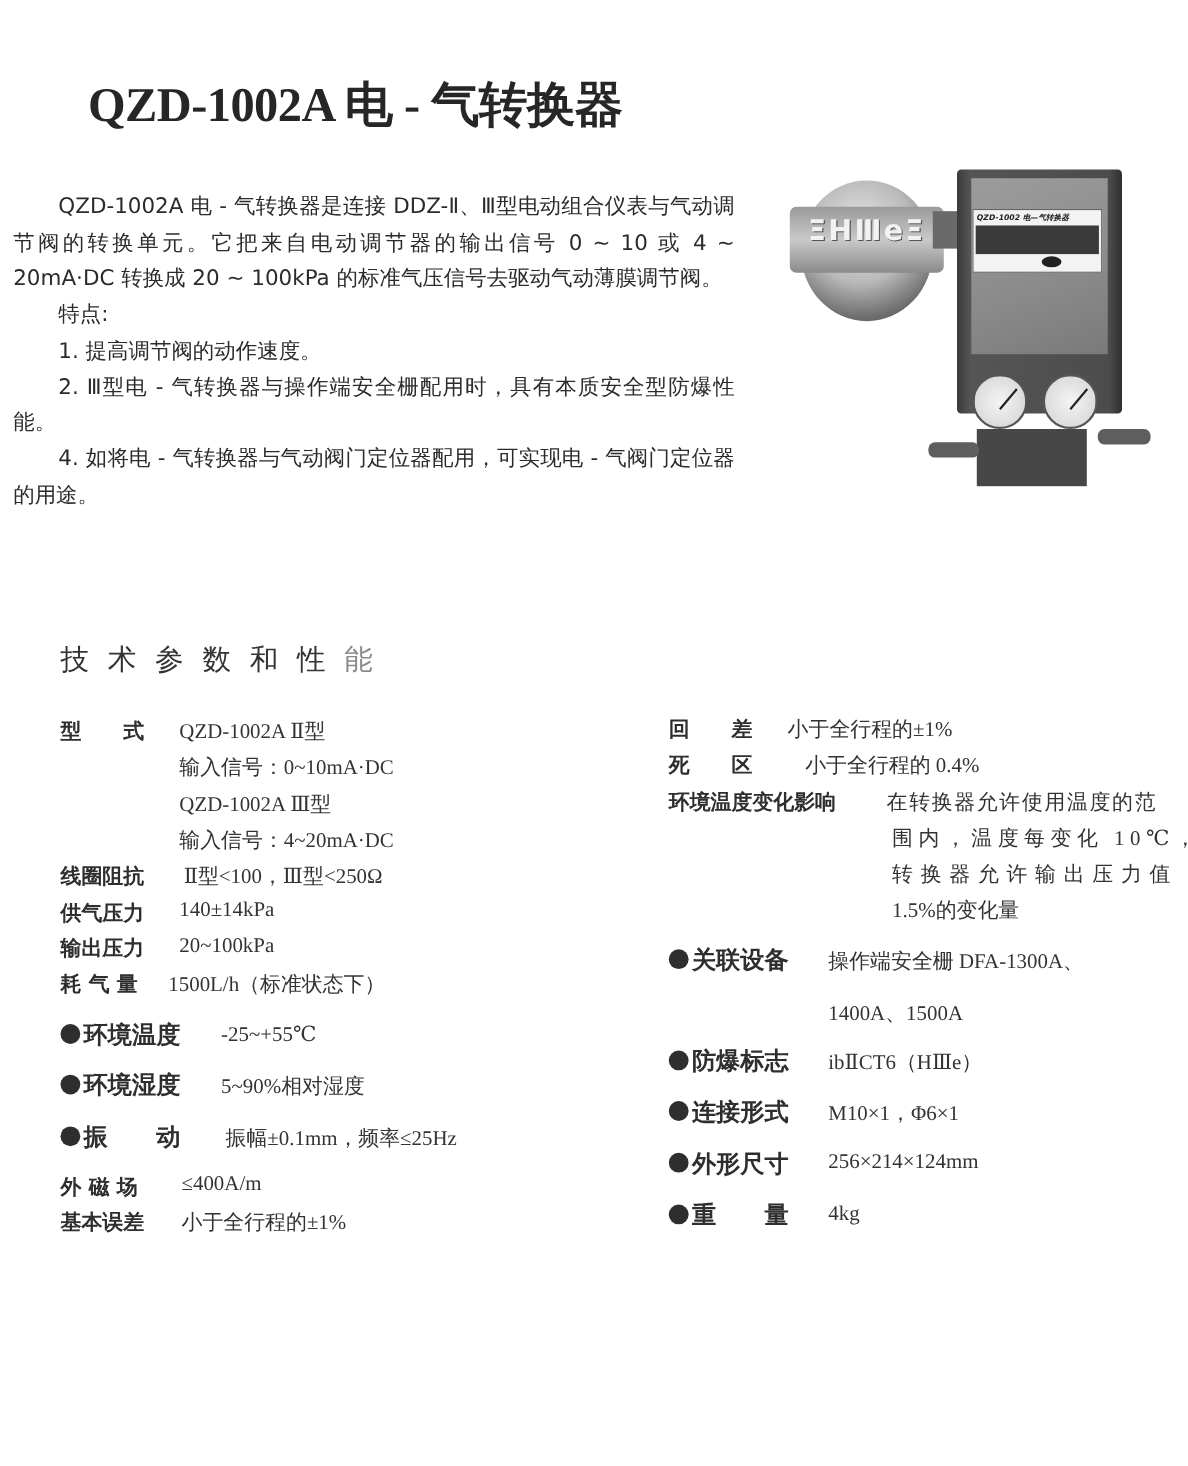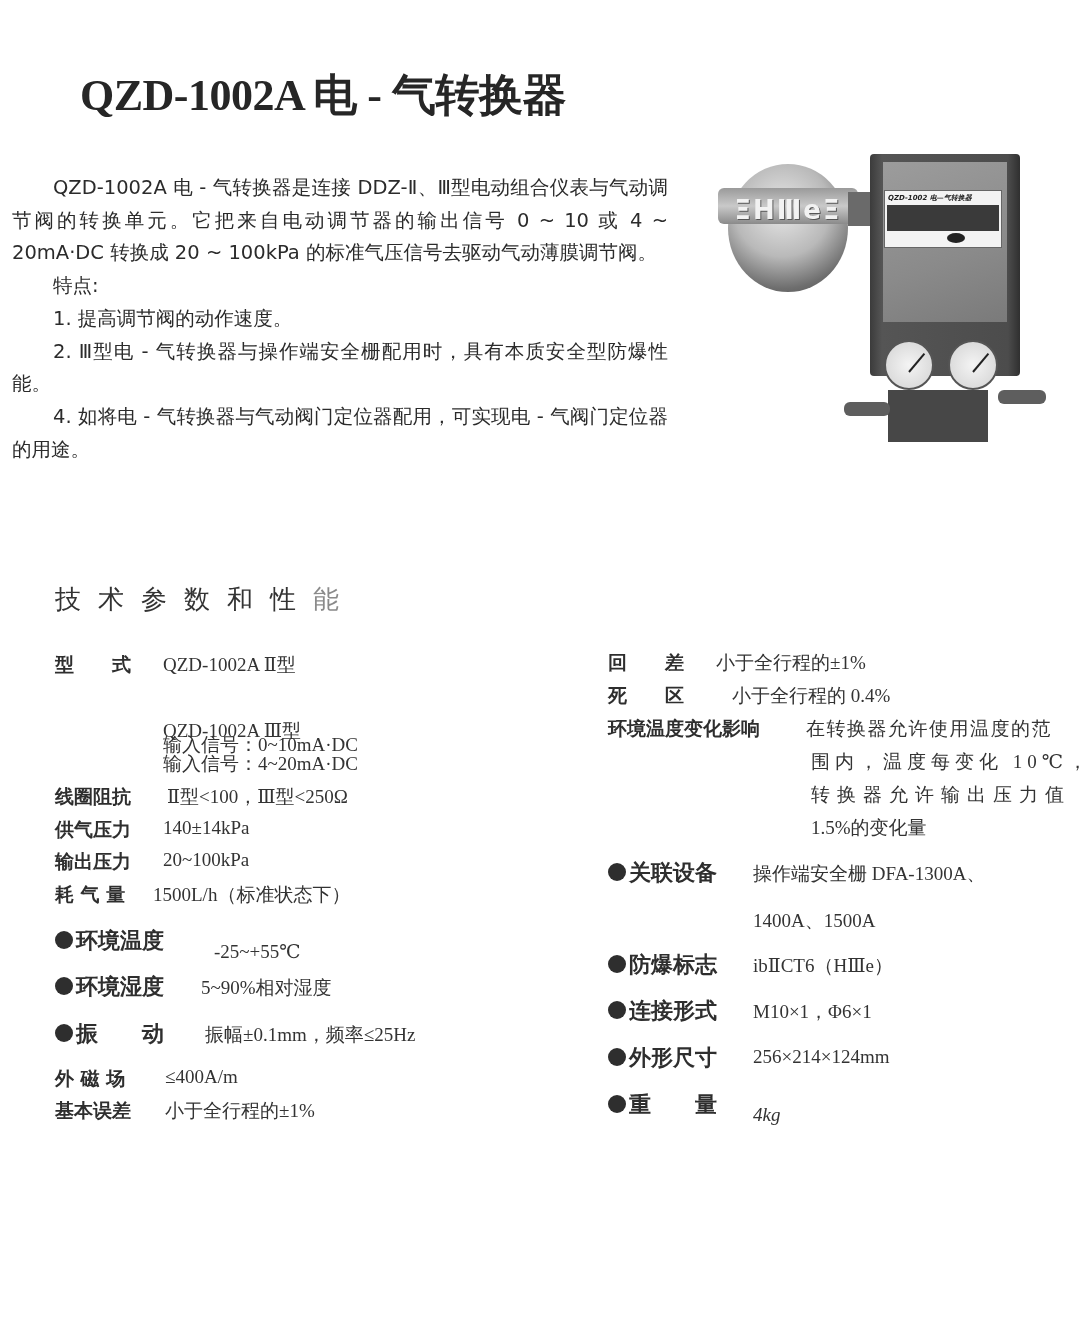--- a/index.html
+++ b/index.html
@@ -53,21 +53,21 @@
     .photo .cover {
       position: absolute;
       left: 20px; top: 14px;
       width: 120px; height: 128px;
       border-radius: 50%;
       background: radial-gradient(circle at 45% 35%, #e8e8e8 0%, #b9b9b9 45%, #6e6e6e 75%, #4a4a4a 100%);
     }
     .photo .cover-band {
       position: absolute;
       left: 10px; top: 38px;
-      width: 140px; height: 36px;
+      width: 140px; height: 60px;
       background: linear-gradient(#9a9a9a, #c9c9c9 50%, #8a8a8a);
       border-radius: 6px;
       font-family: "DejaVu Sans", sans-serif;
       font-weight: bold;
       font-size: 26px;
       letter-spacing: 2px;
       color: #f2f2f2;
       text-align: center;
       line-height: 44px;
       text-shadow: 1px 1px 0 #555;
@@ -229,21 +229,21 @@
   <div class="base"></div>
   <div class="fitting-l"></div>
   <div class="fitting-r"></div>
 </div>
 
 <div class="section-title"><span>技术参数和性</span><span class="faded">能</span></div>
 
 <div class="spec" style="left:55px; top:652px;">
   <span class="label">型　　式</span>
   <span class="value" style="left:108px; top:0;">QZD-1002A Ⅱ型</span>
-  <span class="value" style="left:108px; top:33px;margin-top:47px;">输入信号：0~10mA·DC</span>
+  <span class="value" style="left:108px; top:33px;">输入信号：0~10mA·DC</span>
   <span class="value" style="left:108px; top:66px;">QZD-1002A Ⅲ型</span>
   <span class="value" style="left:108px; top:99px;">输入信号：4~20mA·DC</span>
 </div>
 
 <div class="spec" style="left:55px; top:784px;">
   <span class="label">线圈阻抗</span>
   <span class="value" style="left:112px;">Ⅱ型&lt;100，Ⅲ型&lt;250Ω</span>
 </div>
 
 <div class="spec" style="left:55px; top:817px;">
@@ -256,21 +256,21 @@
   <span class="value" style="left:108px;">20~100kPa</span>
 </div>
 
 <div class="spec" style="left:55px; top:882px;">
   <span class="label">耗 气 量</span>
   <span class="value" style="left:98px;">1500L/h（标准状态下）</span>
 </div>
 
 <div class="spec big" style="left:55px; top:926px;">
   <span class="label"><span class="bullet"></span><span>环境温度</span></span>
-  <span class="value" style="left:146px; top:14px;margin-left:13px;">-25~+55℃</span>
+  <span class="value" style="left:146px; top:3px;">-25~+55℃</span>
 </div>
 
 <div class="spec big" style="left:55px; top:972px;">
   <span class="label"><span class="bullet"></span><span>环境湿度</span></span>
   <span class="value" style="left:146px; top:3px;">5~90%相对湿度</span>
 </div>
 
 <div class="spec big" style="left:55px; top:1019px;">
   <span class="label"><span class="bullet"></span><span>振　　动</span></span>
   <span class="value" style="left:150px; top:3px;">振幅±0.1mm，频率≤25Hz</span>
@@ -320,14 +320,14 @@
   <span class="value" style="left:145px; top:3px;">M10×1，Φ6×1</span>
 </div>
 
 <div class="spec big" style="left:608px; top:1043px;">
   <span class="label"><span class="bullet"></span><span>外形尺寸</span></span>
   <span class="value" style="left:145px; top:3px;">256×214×124mm</span>
 </div>
 
 <div class="spec big" style="left:608px; top:1090px;">
   <span class="label"><span class="bullet"></span><span>重　　量</span></span>
-  <span class="value" style="left:145px; top:14px;font-style:italic;">4kg</span>
+  <span class="value" style="left:145px; top:3px;">4kg</span>
 </div>
 
 </body></html>

